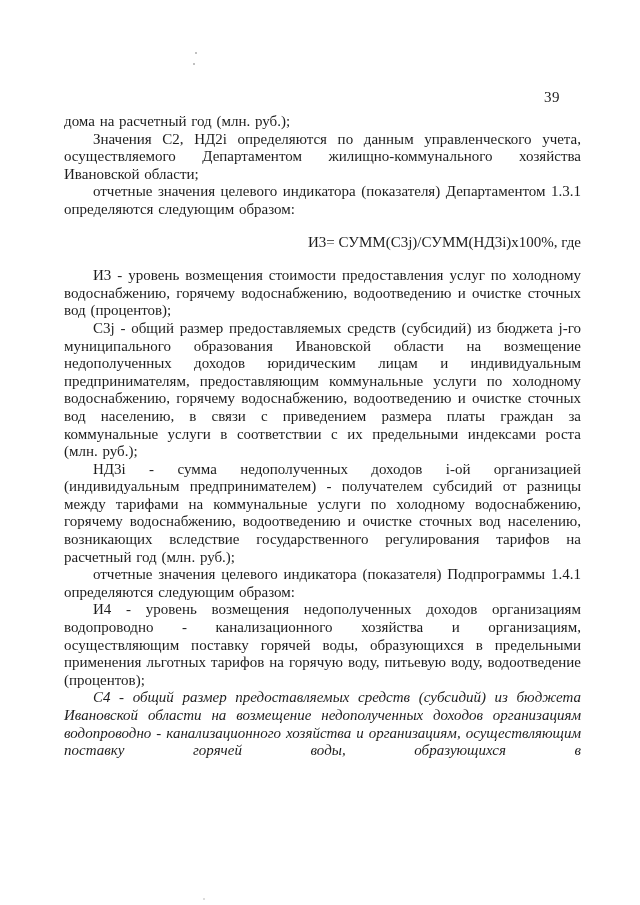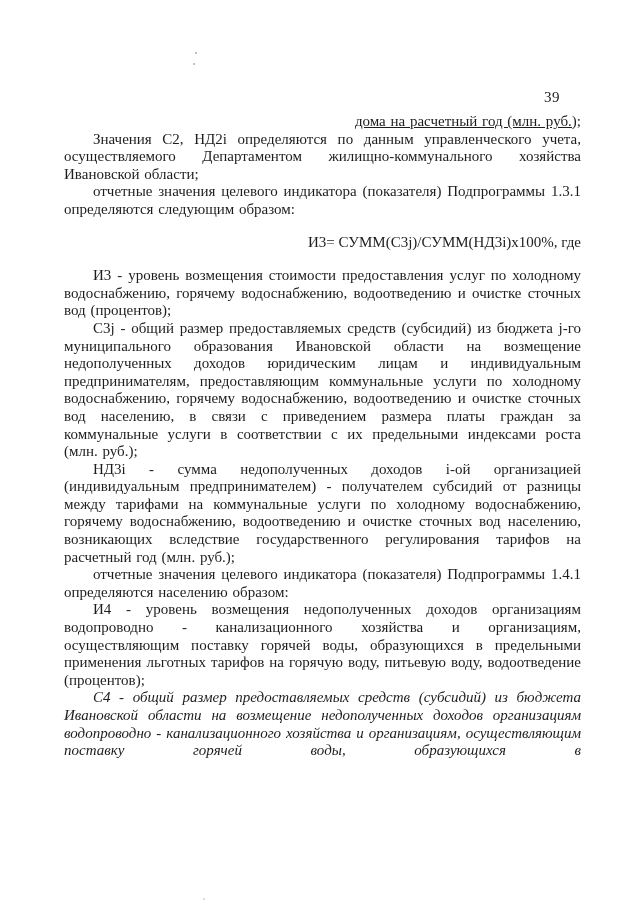--- a/index.html
+++ b/index.html
@@ -32,22 +32,21 @@
     line-height: 17.6px;
     text-align: justify;
   }
   .para {
     margin: 0;
     text-indent: 29px;
     word-spacing: 1px;
   }
   .para.plain {
     text-indent: 0;
-    text-align: right;
-    text-decoration: underline;
+    text-align: left;
   }
   .para.cut {
     
     text-align-last: justify;
     font-style: italic;
   }
   .formula {
     margin: 15px 0 16px 0;
     text-indent: 29px;
     text-align: right;
@@ -71,23 +70,23 @@
 
   <span class="scan-dot d1"></span>
   <span class="scan-dot d2"></span>
   <span class="scan-dot d3"></span>
 
   <div class="page-number">39</div>
 
   <main class="text-block">
     <p class="para plain">дома на расчетный год (млн. руб.);</p>
     <p class="para">Значения С2, НД2i определяются по данным управленческого учета, осуществляемого Департаментом жилищно-коммунального хозяйства Ивановской области;</p>
-    <p class="para">отчетные значения целевого индикатора (показателя) Подпрограммы 1.3.1 определяются следующим образом:</p>
+    <p class="para">отчетные значения целевого индикатора (показателя) Департаментом 1.3.1 определяются следующим образом:</p>
     <p class="formula">И3= СУММ(С3j)/СУММ(НД3i)х100%, где</p>
     <p class="para">И3 - уровень возмещения стоимости предоставления услуг по холодному водоснабжению, горячему водоснабжению, водоотведению и очистке сточных вод (процентов);</p>
     <p class="para">С3j - общий размер предоставляемых средств (субсидий) из бюджета j-го муниципального образования Ивановской области на возмещение недополученных доходов юридическим лицам и индивидуальным предпринимателям, предоставляющим коммунальные услуги по холодному водоснабжению, горячему водоснабжению, водоотведению и очистке сточных вод населению, в связи с приведением размера платы граждан за коммунальные услуги в соответствии с их предельными индексами роста (млн. руб.);</p>
     <p class="para">НД3i - сумма недополученных доходов i-ой организацией (индивидуальным предпринимателем) - получателем субсидий от разницы между тарифами на коммунальные услуги по холодному водоснабжению, горячему водоснабжению, водоотведению и очистке сточных вод населению, возникающих вследствие государственного регулирования тарифов на расчетный год (млн. руб.);</p>
-    <p class="para">отчетные значения целевого индикатора (показателя) Подпрограммы 1.4.1 определяются населению образом:</p>
+    <p class="para">отчетные значения целевого индикатора (показателя) Подпрограммы 1.4.1 определяются следующим образом:</p>
     <p class="para">И4 - уровень возмещения недополученных доходов организациям водопроводно - канализационного хозяйства и организациям, осуществляющим поставку горячей воды, образующихся в предельными применения льготных тарифов на горячую воду, питьевую воду, водоотведение (процентов);</p>
     <p class="para cut">С4 - общий размер предоставляемых средств (субсидий) из бюджета Ивановской области на возмещение недополученных доходов организациям водопроводно - канализационного хозяйства и организациям, осуществляющим поставку горячей воды, образующихся в</p>
   </main>
 
 </div>
 
 </body></html>

